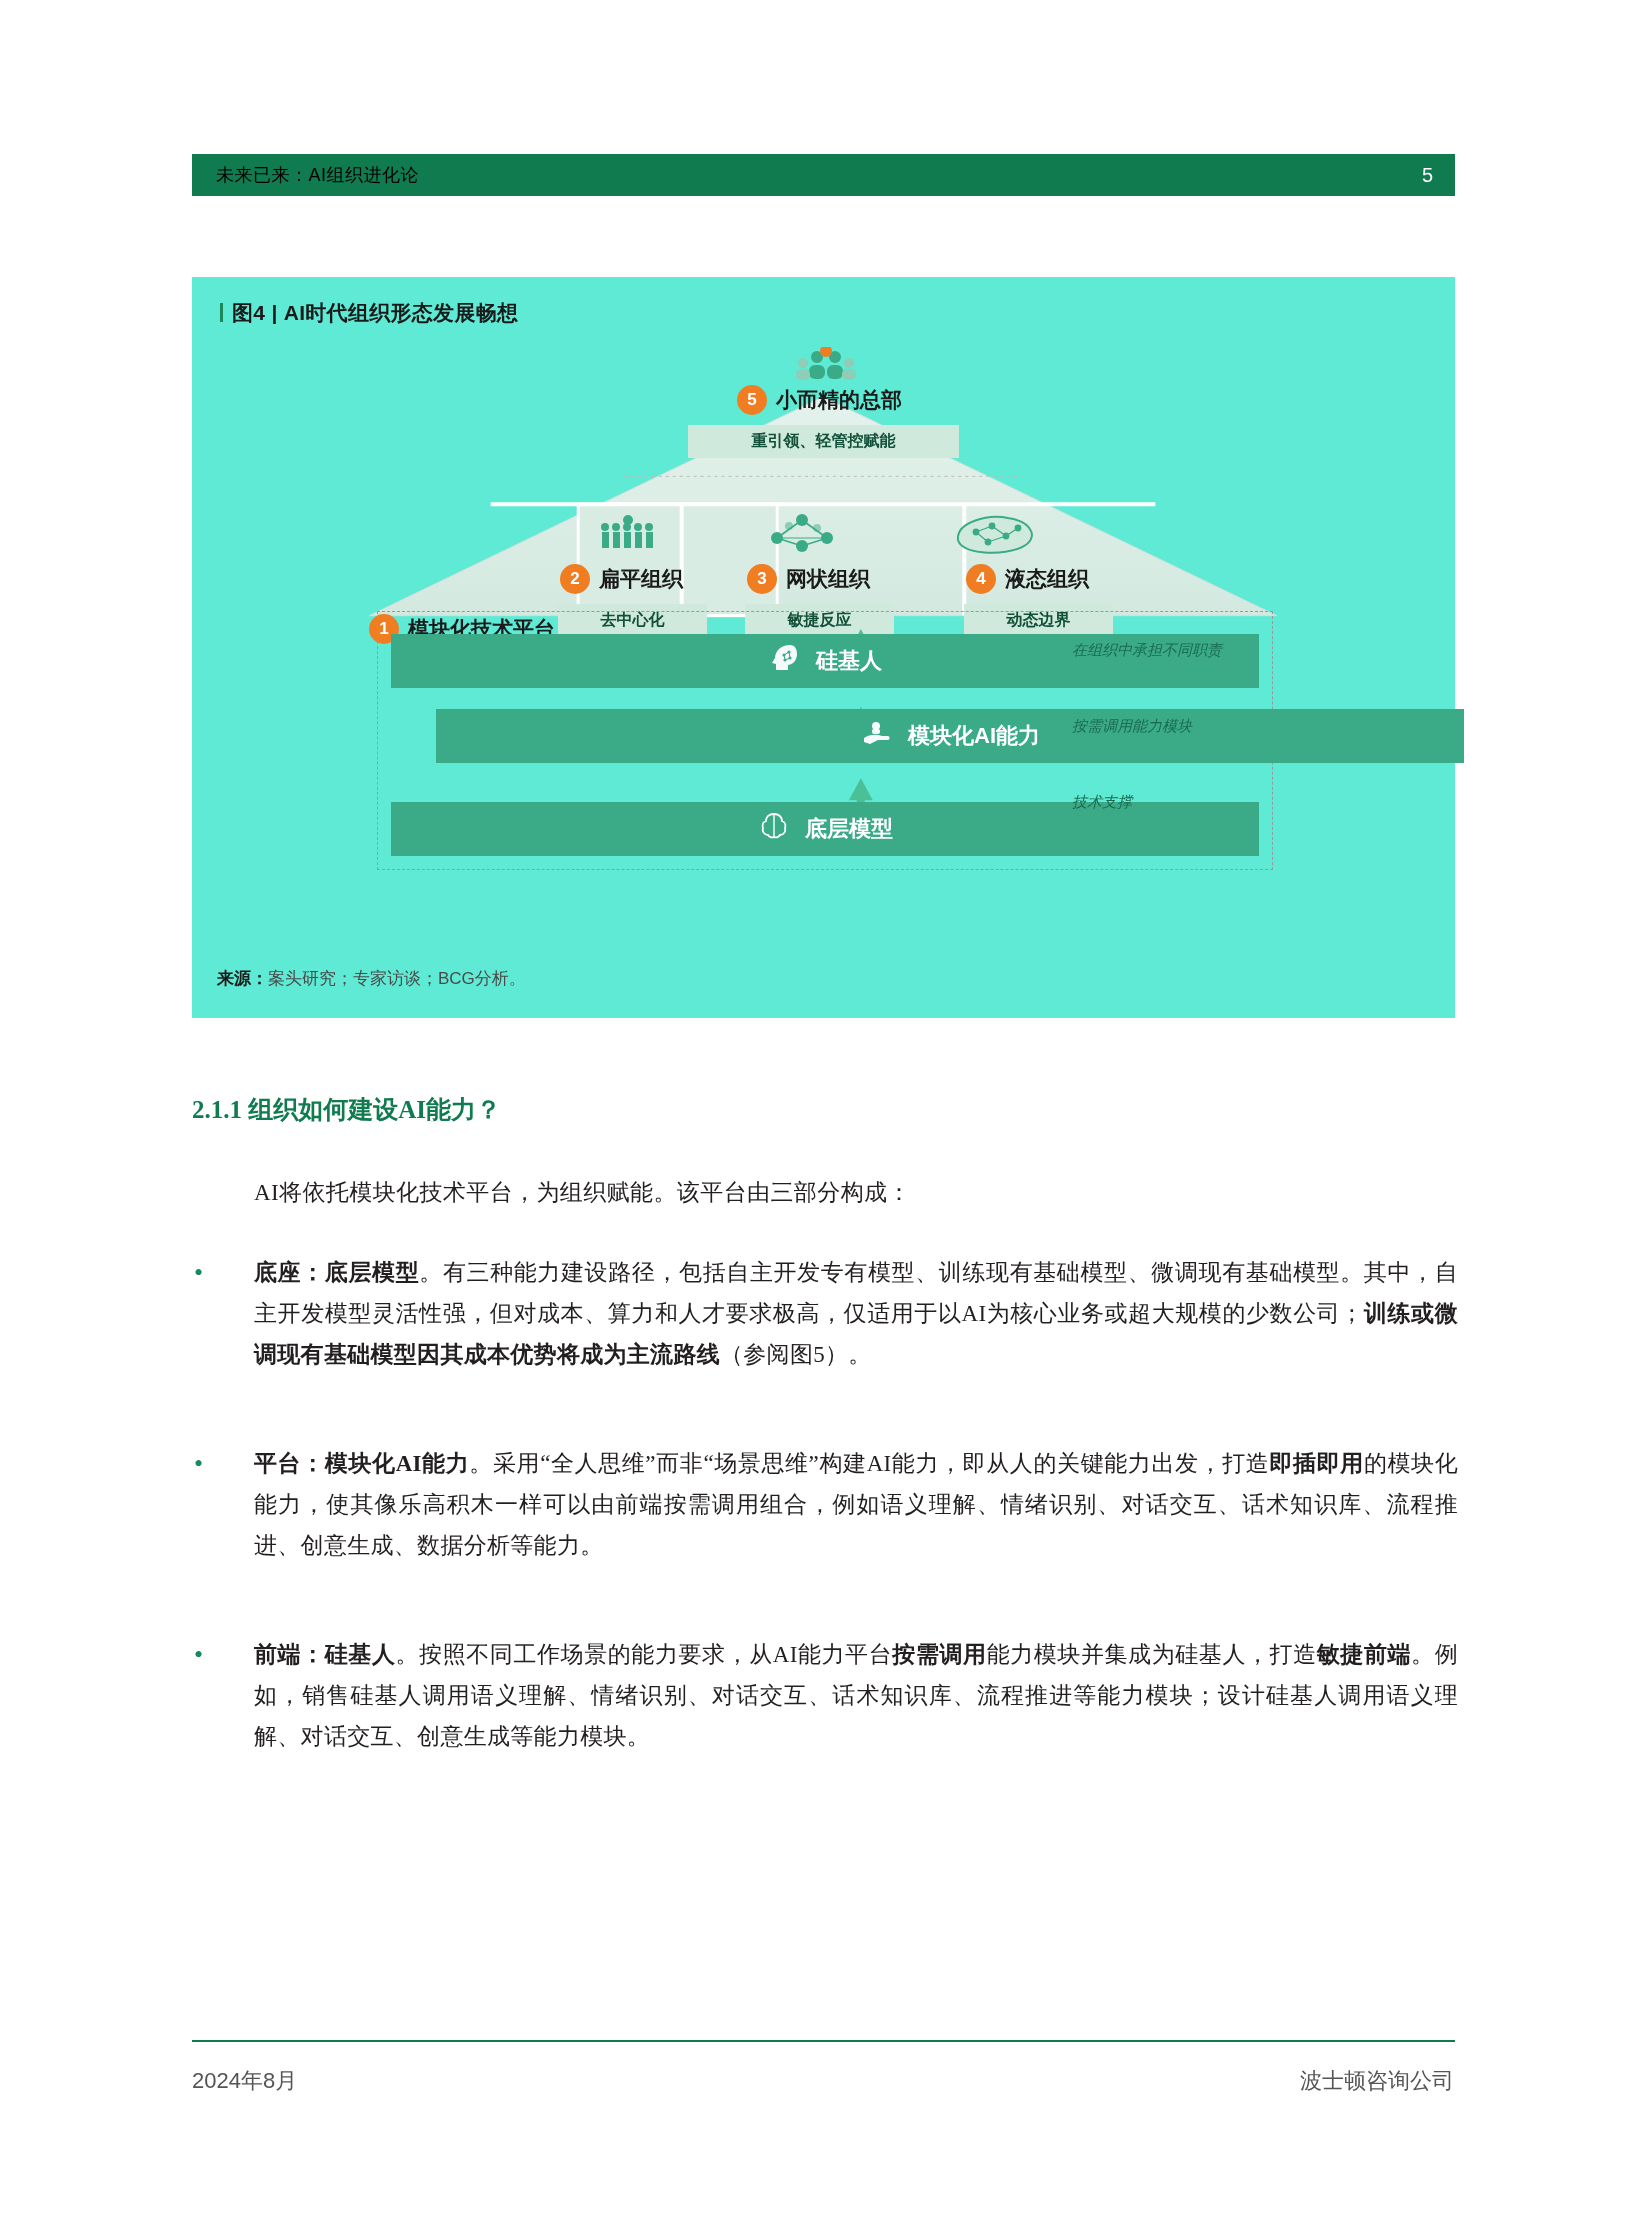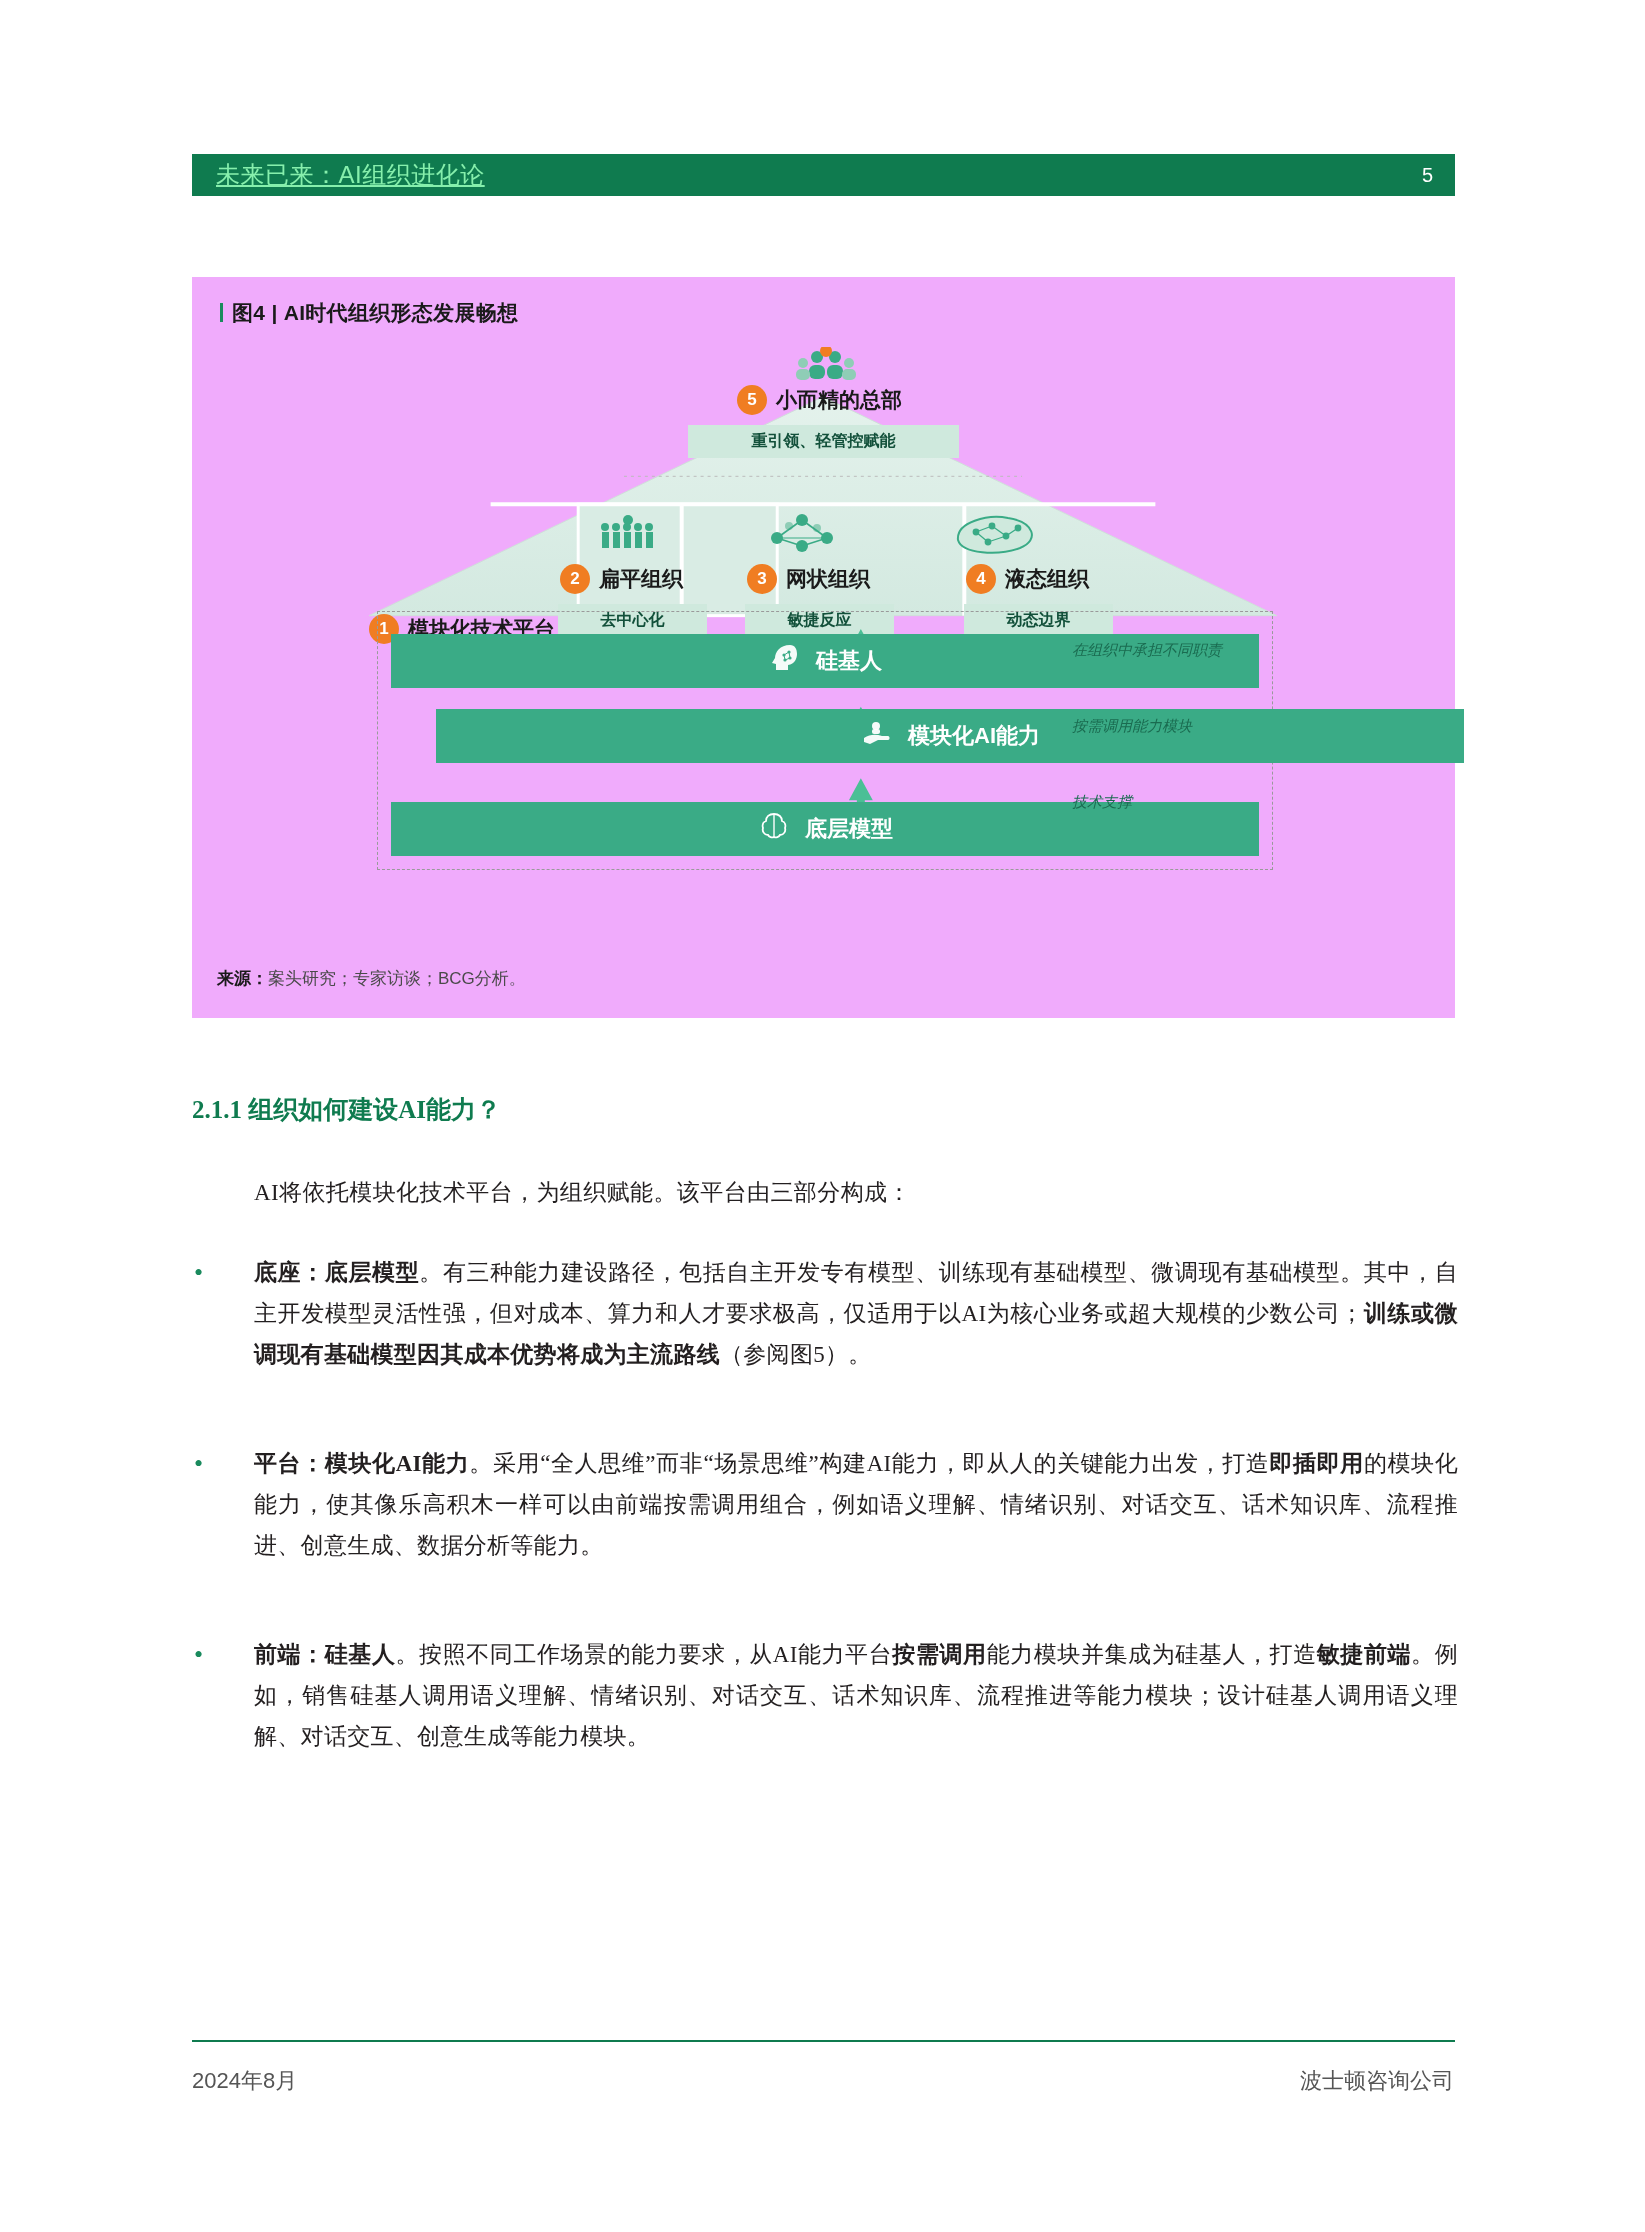--- a/index.html
+++ b/index.html
@@ -24,40 +24,39 @@
     width: 1263px;
     height: 42px;
     background: #0f7b4f;
     display: flex;
     align-items: center;
     justify-content: space-between;
     box-sizing: border-box;
     padding: 0 22px 0 24px;
   }
   .header-title {
-    color: #86efac;
-    font-size: 24px;
+    color: #000000;
+    font-size: 18px;
     font-family: "Liberation Sans", sans-serif;
     letter-spacing: 0.5px;
-    text-decoration: underline;
   }
   .header-page {
     color: #ffffff;
     font-size: 20px;
     font-family: "Liberation Sans", sans-serif;
   }
 
   
   .figure-panel {
     position: absolute;
     left: 192px;
     top: 277px;
     width: 1263px;
     height: 741px;
-    background: #f0abfc;
+    background: #5eead4;
   }
   .figure-title {
     position: absolute;
     left: 25px;
     top: 22px;
     font-size: 21px;
     font-weight: bold;
     font-family: "Liberation Sans", sans-serif;
     color: #1a1a1a;
     letter-spacing: 0.3px;

